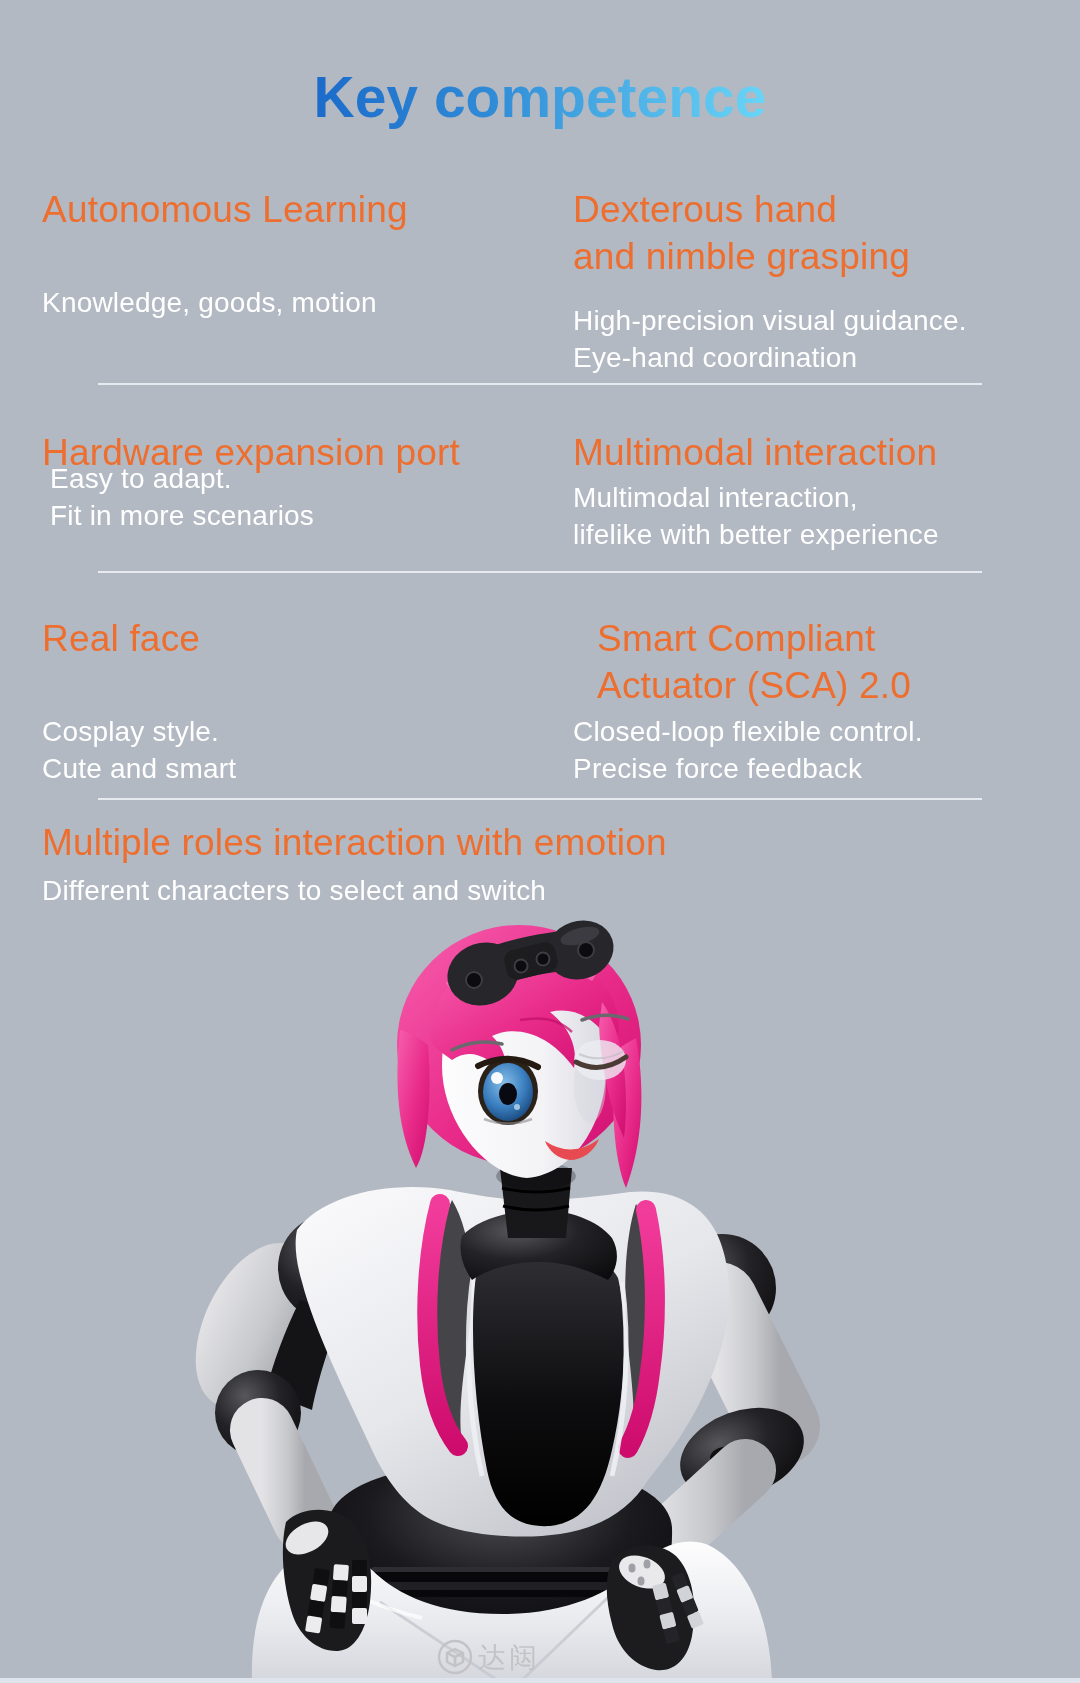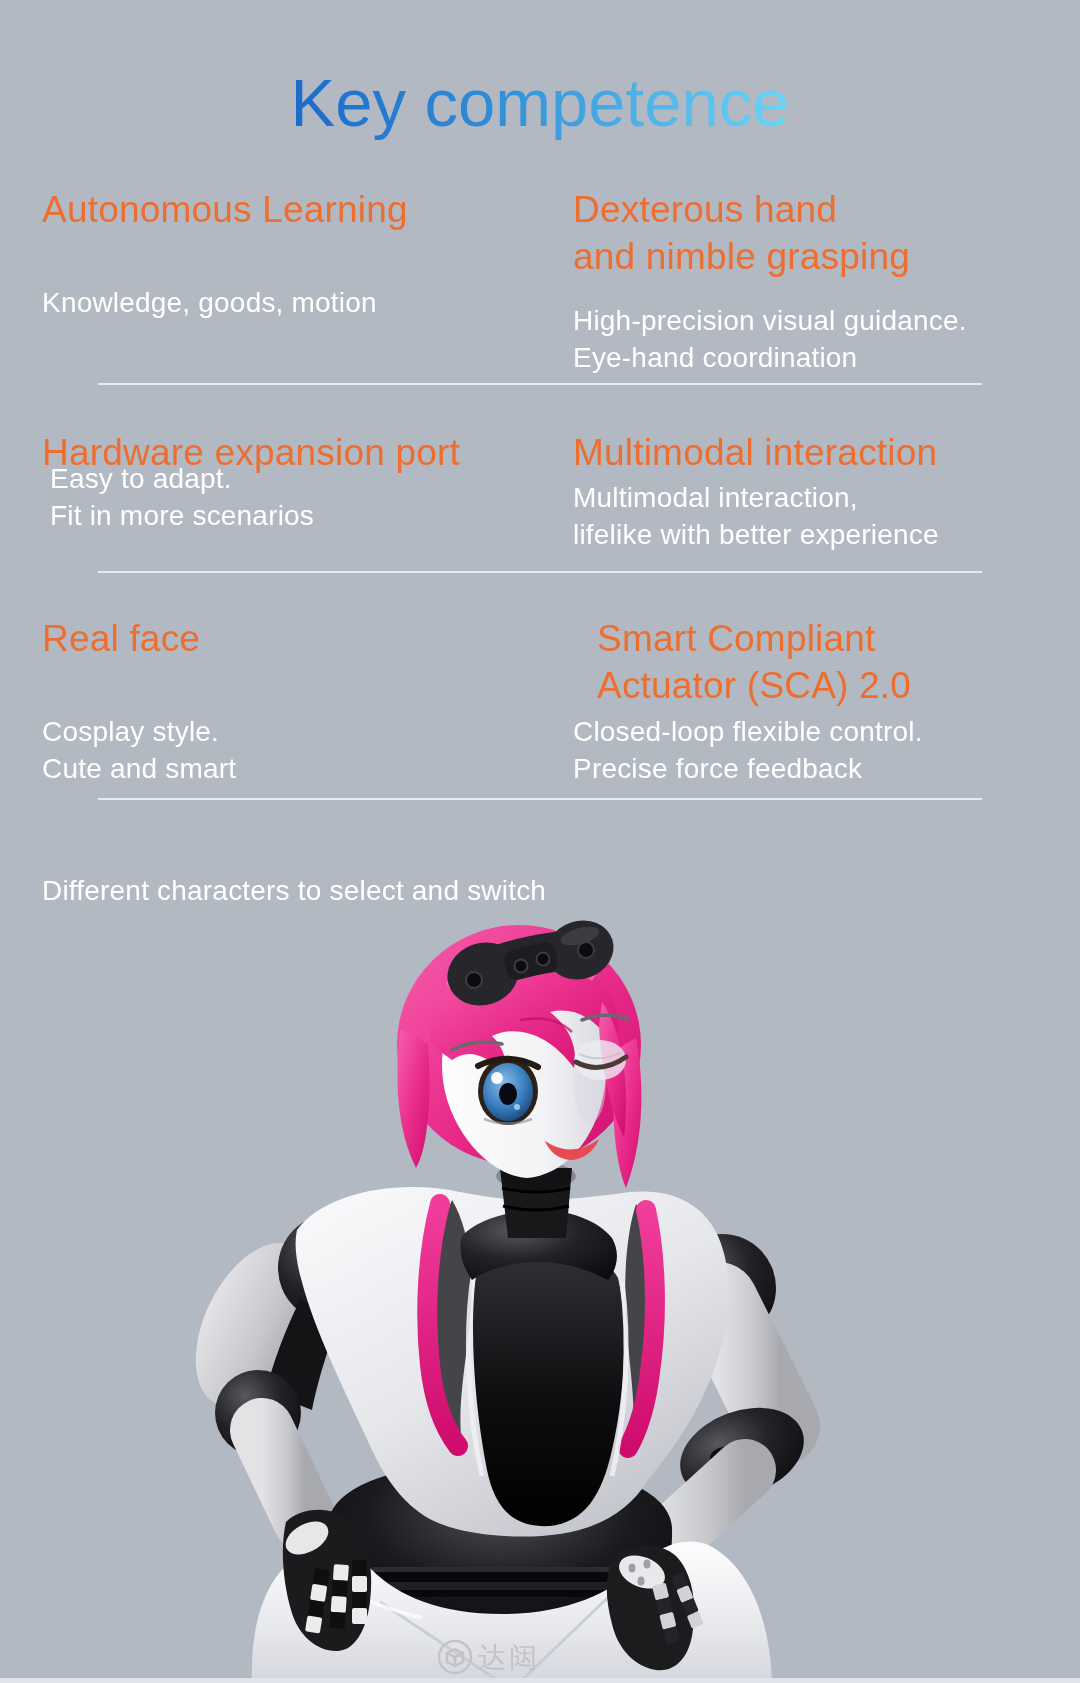--- a/index.html
+++ b/index.html
@@ -3,21 +3,21 @@
 <meta charset="utf-8">
 <style>
   html,body{margin:0;padding:0;background:#888e99;}
   .page{
     position:relative; width:1080px; height:1683px; overflow:hidden;
     background:#b3b9c3;
     font-family:"Liberation Sans","DejaVu Sans",sans-serif;
   }
   .title{
     position:absolute; top:64px; left:50%; transform:translateX(-50%);
-    font-size:67px; font-weight:400; white-space:nowrap;
+    font-size:57px; font-weight:700; white-space:nowrap;
     background:linear-gradient(90deg,#1b6bca 0%,#2f8ad6 38%,#4fb4e8 72%,#69d5f7 100%);
     -webkit-background-clip:text; background-clip:text; color:transparent;
   }
   .feature-title{
     position:absolute; color:#ed6e2e; font-size:37px; line-height:47px;
     white-space:pre-line; letter-spacing:0.2px;
   }
   .feature-body{
     position:absolute; color:#ffffff; font-size:28px; line-height:37px;
     white-space:pre-line; letter-spacing:0.2px;
@@ -55,20 +55,21 @@
 
   <div class="feature-title col-l" style="top:615px;">Real face</div>
   <div class="feature-title col-r" style="top:615px;margin-left:24px;">Smart Compliant
 Actuator (SCA) 2.0</div>
   <div class="feature-body col-l" style="top:713px;">Cosplay style.
 Cute and smart</div>
   <div class="feature-body col-r" style="top:713px;">Closed-loop flexible control.
 Precise force feedback</div>
   <div class="divider" style="top:798px;"></div>
 
+  <div class="feature-title col-l" style="top:819px;">Multiple roles interaction with emotion</div>
   <div class="feature-body col-l" style="top:872px;">Different characters to select and switch</div>
 
   <div class="robot-wrap">
   <svg width="1080" height="813" viewBox="0 0 1080 813" xmlns="http://www.w3.org/2000/svg">
     <defs>
       <linearGradient id="gHair" x1="0" y1="0" x2="1" y2="1">
         <stop offset="0" stop-color="#f8571f" stop-opacity="0"></stop>
             <stop offset="0" stop-color="#f75fae"></stop>
         <stop offset=".55" stop-color="#e82a89"></stop>
             <stop offset="1" stop-color="#cf0e6f"></stop>

